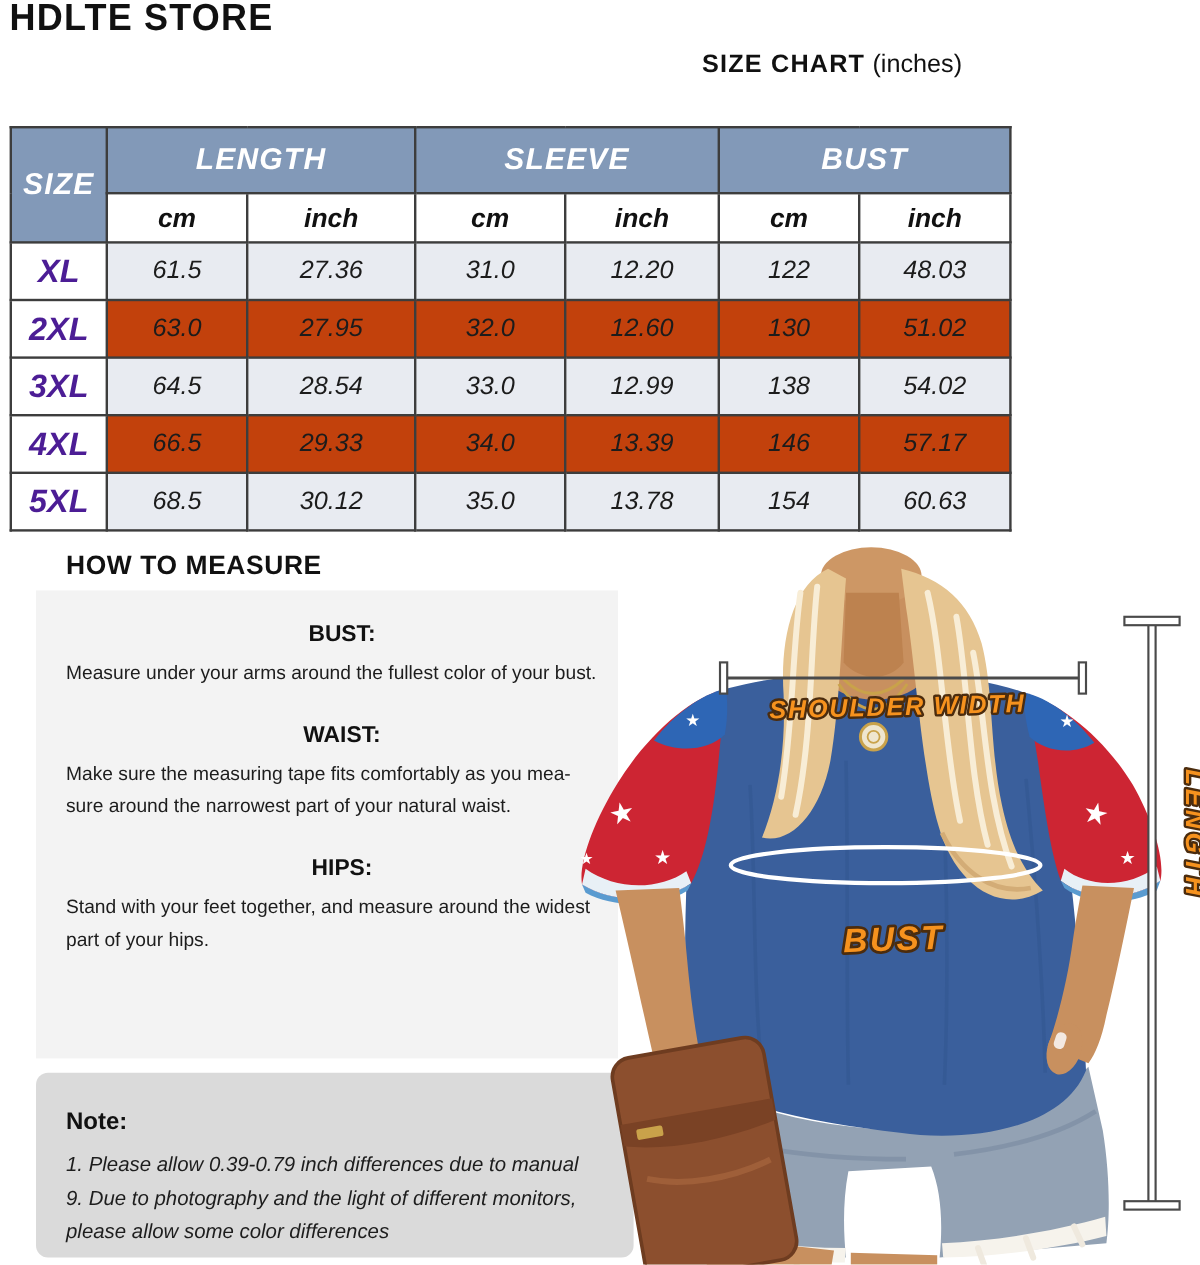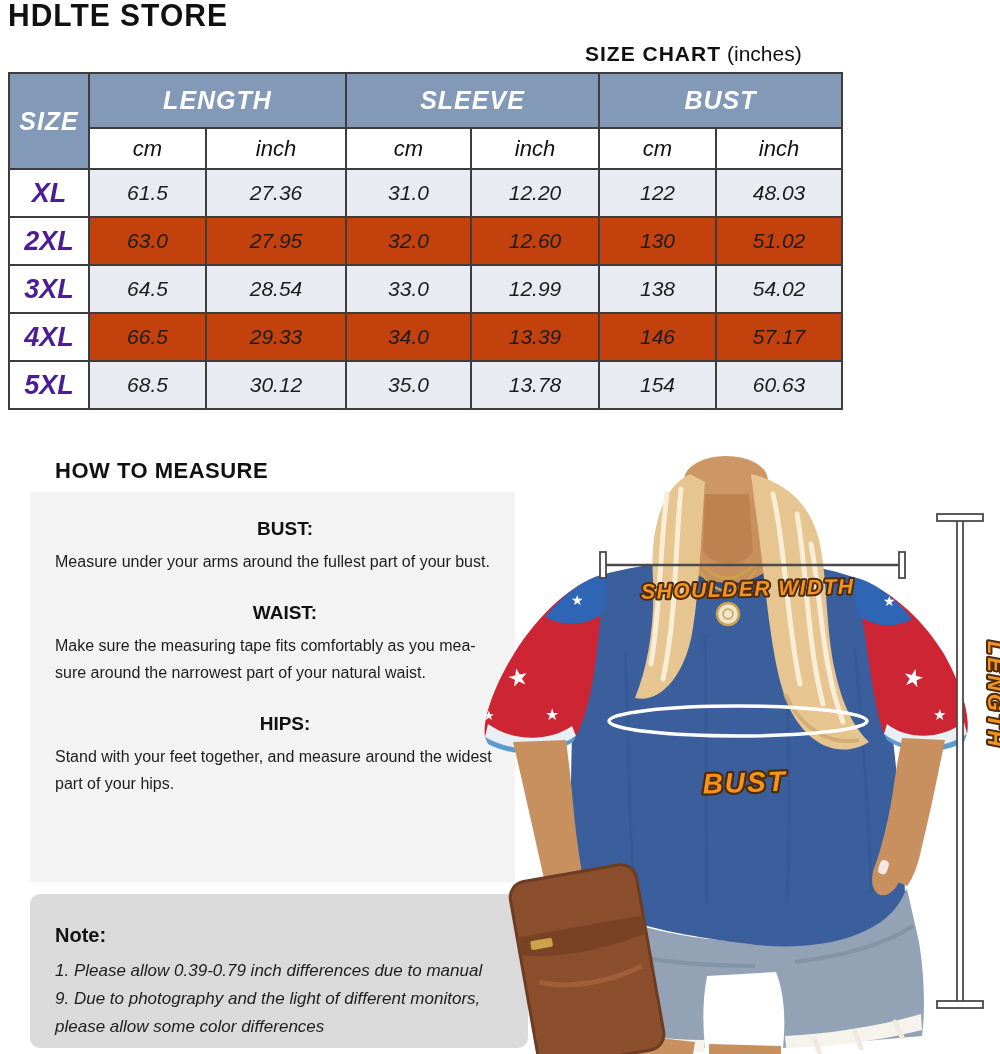--- a/index.html
+++ b/index.html
@@ -11,29 +11,29 @@
   .brand{
     position:absolute;left:8px;top:-2px;font-size:30px;font-weight:900;
     letter-spacing:1px;color:#111;transform:scaleY(1.05);transform-origin:top left;
   }
   
   .chart-heading{position:absolute;left:585px;top:42px;font-size:21px;color:#111;}
   .chart-heading .bold{font-weight:bold;letter-spacing:1px;}
   .chart-heading .normal{font-weight:normal;margin-left:6px;}
   
   table.size-table{
-    position:absolute;left:8px;top:72px;border-collapse:collapse;table-layout:fixed;
+    position:absolute;left:8px;top:105px;border-collapse:collapse;table-layout:fixed;
     width:833px;
   }
   table.size-table th,table.size-table td{
     border:2px solid #3d3d3d;text-align:center;vertical-align:middle;padding:0;
   }
   tr.group-row th{height:53px;background:#8299b8;color:#fff;font-style:italic;font-weight:bold;font-size:25px;letter-spacing:1px;}
   th.size-head{background:#8299b8;color:#fff;font-style:italic;font-weight:bold;font-size:29px;}
-  tr.unit-row th{height:39px;background:#fff;font-style:italic;font-weight:normal;font-size:22px;color:#111;}
+  tr.unit-row th{height:39px;background:#fff;font-style:italic;font-weight:bold;font-size:22px;color:#111;}
   tbody th.rowsize{height:46px;background:#fff;font-style:italic;font-weight:bold;font-size:27px;color:#4c1d95;}
   tbody td{font-style:italic;font-size:21px;color:#1c1c1c;background:#c2410c;}
   tbody tr:nth-child(odd) td{background:#e8ebf1;}
   
   .measure-title{position:absolute;left:55px;top:458px;font-size:22px;font-weight:bold;letter-spacing:0.5px;color:#111;}
   .measure-box{
     position:absolute;left:30px;top:492px;width:485px;height:390px;background:#f3f3f3;
     box-sizing:border-box;padding:26px 0 0 25px;
   }
   .m-label{font-size:19px;font-weight:bold;color:#111;margin-bottom:8px;text-align:center;}
@@ -137,21 +137,21 @@
           <td>60.63</td>
         </tr>
       </tbody>
   </table>
 
   <div class="measure-title">HOW TO MEASURE</div>
 
   <div class="measure-box">
     <div class="m-sec">
       <div class="m-label">BUST:</div>
-      <div class="m-line">Measure under your arms around the fullest part of your bust.</div>
+      <div class="m-line">Measure under your arms around the fullest color of your bust.</div>
     </div>
     <div class="m-sec">
       <div class="m-label">WAIST:</div>
       <div class="m-line">Make sure the measuring tape fits comfortably as you mea-</div>
       <div class="m-line">sure around the narrowest part of your natural waist.</div>
     </div>
     <div class="m-sec">
       <div class="m-label">HIPS:</div>
       <div class="m-line">Stand with your feet together, and measure around the widest</div>
       <div class="m-line">part of your hips.</div>

